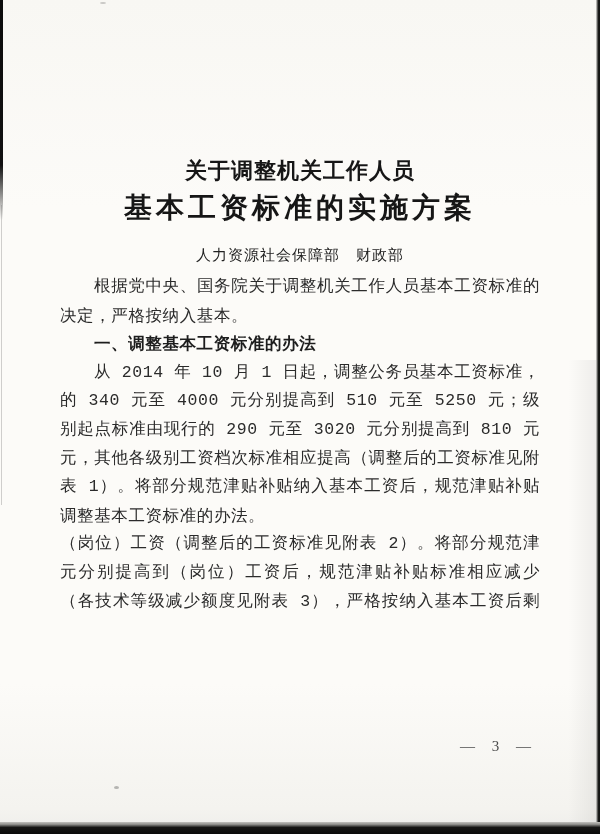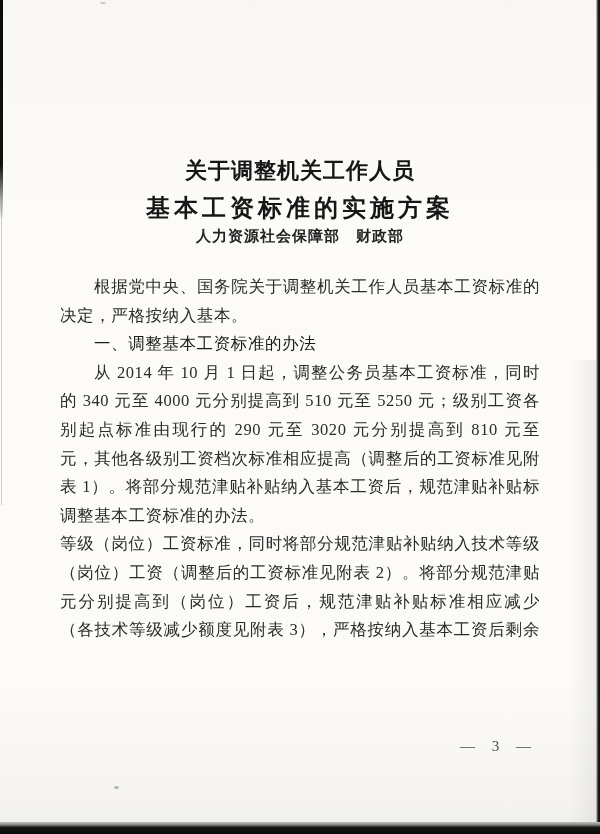--- a/index.html
+++ b/index.html
@@ -50,37 +50,37 @@
     color: #2b2b2b;
   }
   .title {
     position: absolute; top: 154px; left: 0; width: 100%;
     margin: 0; text-align: center; color: #161616; font-weight: bold;
   }
   .title-line-1 {
     display: block; font-size: 22px; line-height: 34px; letter-spacing: 1px;
   }
   .title-line-2 {
-    display: block; font-size: 24px; line-height: 40px; letter-spacing: 4px;
+    display: block; font-size: 28px; line-height: 40px; letter-spacing: 4px;
   }
   .byline {
-    position: absolute; top: 227px; left: 0; width: 100%;
-    text-align: center; font-size: 15px; font-weight: bold;
+    position: absolute; top: 246px; left: 0; width: 100%;
+    text-align: center; font-size: 15px; font-weight: normal;
     letter-spacing: 1px; color: #222;
   }
   .body-lines {
     position: absolute; top: 273px; left: 0; width: 100%;
   }
   .line {
     height: 28.6px; line-height: 28.6px; font-size: 16.5px;
     letter-spacing: 0.6px; overflow: hidden; color: #2b2b2b;
   }
-  .line.justify { text-align: justify; text-align-last: justify; }
+  .line.justify { text-align: justify; text-align-last: justify; font-family: Liberation Mono, monospace; }
   .line.indent { text-indent: 34px; }
-  .line.bold { font-weight: normal; color: #1d1d1d; }
+  .line.bold { font-weight: bold; color: #1d1d1d; }
   .page-number {
     position: absolute; top: 738px; right: 6px;
     font-size: 15px; color: #4a4a4a; letter-spacing: 3px; word-spacing: 7px;
   }
 </style>
 </head>
 <body>
 
 <div class="scan">
 
@@ -96,21 +96,20 @@
     <div class="body-lines" id="body-lines">
         <div class="line justify indent">根据党中央、国务院关于调整机关工作人员基本工资标准的</div>
         <div class="line">决定，严格按纳入基本。</div>
         <div class="line indent bold">一、调整基本工资标准的办法</div>
         <div class="line justify indent">从 2014 年 10 月 1 日起，调整公务员基本工资标准，同时将</div>
         <div class="line justify">的 340 元至 4000 元分别提高到 510 元至 5250 元；级别工资各级</div>
         <div class="line justify">别起点标准由现行的 290 元至 3020 元分别提高到 810 元至 6135</div>
         <div class="line justify">元，其他各级别工资档次标准相应提高（调整后的工资标准见附</div>
         <div class="line justify">表 1）。将部分规范津贴补贴纳入基本工资后，规范津贴补贴标</div>
         <div class="line">调整基本工资标准的办法。</div>
-        <div class="line justify">等级（岗位）工资标准，同时将部分规范津贴补贴纳入技术等级</div>
         <div class="line justify">（岗位）工资（调整后的工资标准见附表 2）。将部分规范津贴补</div>
         <div class="line justify">元分别提高到（岗位）工资后，规范津贴补贴标准相应减少</div>
         <div class="line justify">（各技术等级减少额度见附表 3），严格按纳入基本工资后剩余的</div>
       </div>
 
     <div class="page-number">— 3 —</div>
   </div>
 
   <div class="edge-left-mark"></div>
   <div class="edge-left-faint"></div>

